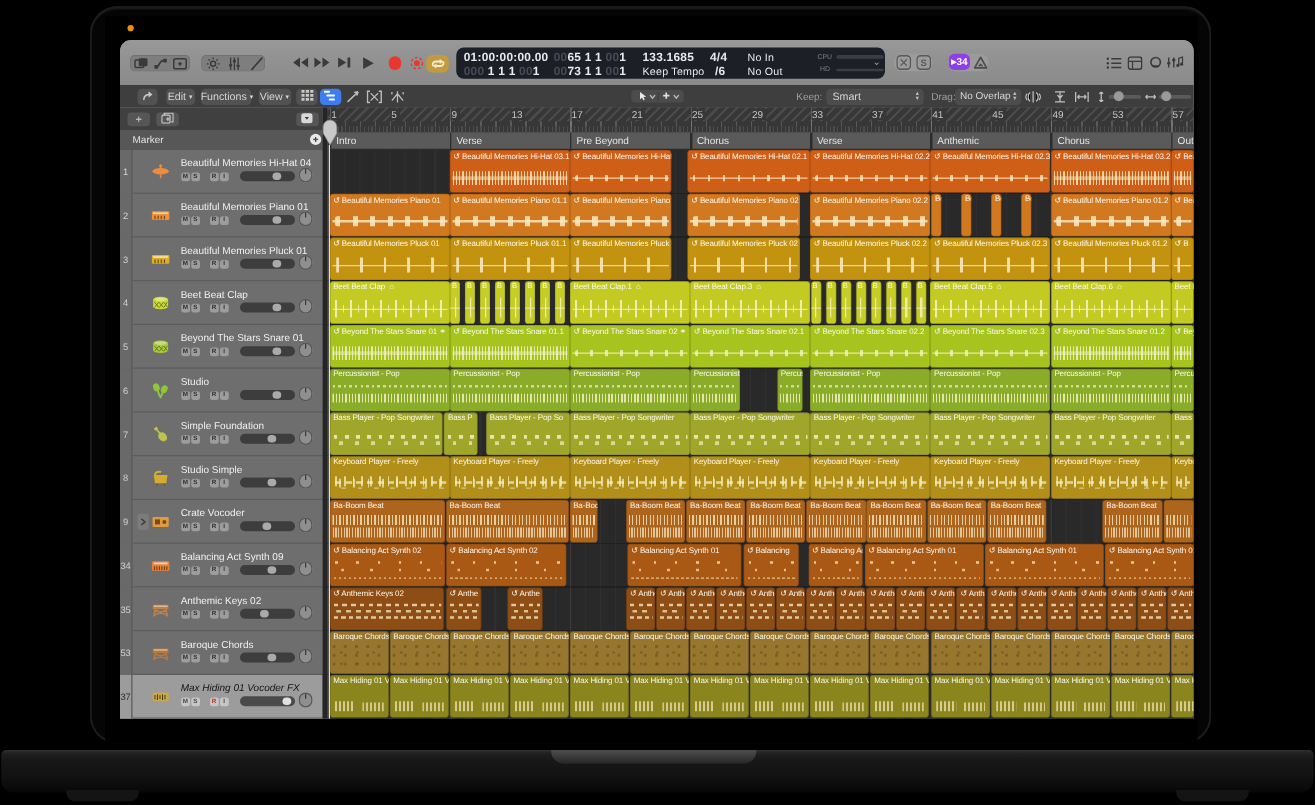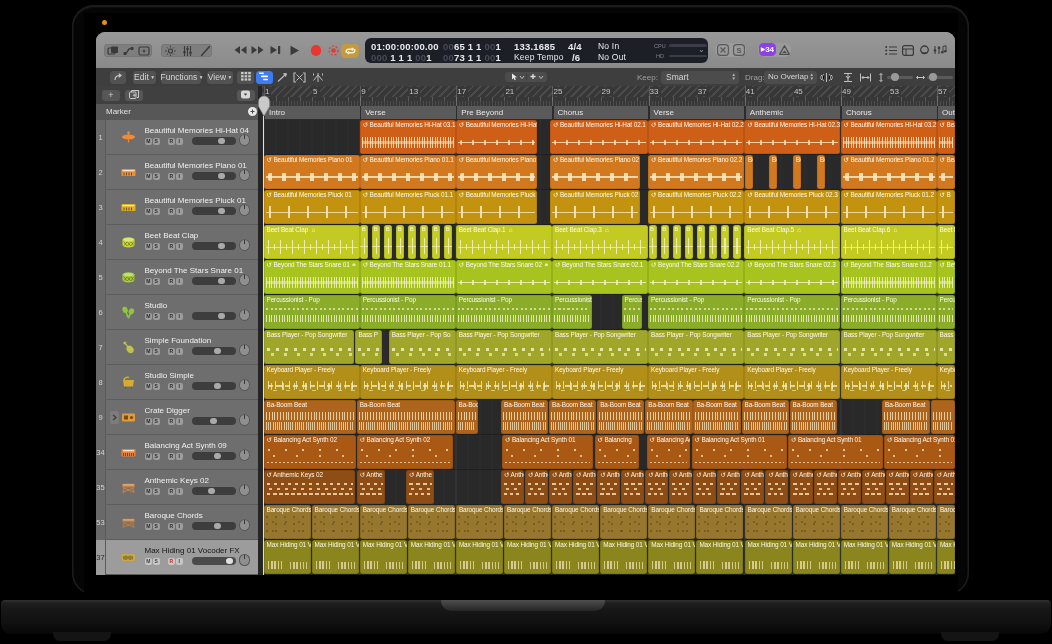--- a/index.html
+++ b/index.html
@@ -455,21 +455,21 @@
           <div style="position:absolute;left:14px;top:11px;width:9px;height:13px;background:#7c7c7c;border-radius:2px;">
             <svg width="9" height="13" viewBox="0 0 9 13">
               <path d="M3 4 L6 6.5 L3 9" fill="none" stroke="#3c3c3c" stroke-width="1.2"></path>
             </svg>
           </div>
           <svg style="position:absolute;left:25px;top:10px;" width="15" height="15" viewBox="0 0 15 15">
             <rect x="1" y="3.5" width="13" height="8" rx="1" fill="#e09a40"></rect>
             <rect x="3" y="5.5" width="4" height="4" fill="#7a4a12"></rect>
             <circle cx="10.5" cy="7.5" r="1.6" fill="#7a4a12"></circle>
           </svg>
-          <div class="tname" style="">Crate Digger</div>
+          <div class="tname" style="">Crate Vocoder</div>
           <div class="tbtn" style="left:48.5px;">M</div>
           <div class="tbtn" style="left:56.5px;">S</div>
           <div class="tbtn" style="left:71.5px;">R</div>
           <div class="tbtn" style="left:79.5px;">I</div>
           <div class="tslider" style="">
             <div class="tknob" style="left:18px;"></div>
           </div>
           <div class="tpan"></div>
         </div>
         <div class="trow" style="top:315px;">
@@ -532,21 +532,21 @@
           <div class="tpan"></div>
         </div>
         <div class="trow" style="top:420px;background:#9c9c9c;">
           <div class="tnum" style="background:#9c9c9c;color:#2c2c2c;">37</div>
           <svg style="position:absolute;left:25px;top:10px;" width="15" height="15" viewBox="0 0 15 15">
             <rect x="1" y="4" width="13" height="7" rx="1" fill="#c8a84a"></rect>
             <g stroke="#4a3a08" stroke-width="0.8">
               <path d="M3 6 v3.5 M5 5.5 v4.5 M7 6.2 v3 M9 5.5 v4.5 M11 6 v3.5"></path>
             </g>
           </svg>
-          <div class="tname" style="color:#141414;">Max Hiding 01 Vocoder FX</div>
+          <div class="tname" style="color:#141414;font-style:italic;">Max Hiding 01 Vocoder FX</div>
           <div class="tbtn" style="left:48.5px;background:#c6c6c6;color:#444;">M</div>
           <div class="tbtn" style="left:56.5px;background:#c6c6c6;color:#444;">S</div>
           <div class="tbtn" style="left:71.5px;background:#c6c6c6;color:#444;color:#c03024;">R</div>
           <div class="tbtn" style="left:79.5px;background:#c6c6c6;color:#444;">I</div>
           <div class="tslider" style="background:#4a4a4a;">
             <div class="tknob" style="left:34px;background:#e0e0e0;"></div>
           </div>
           <div class="tpan"></div>
         </div>
       </div>

